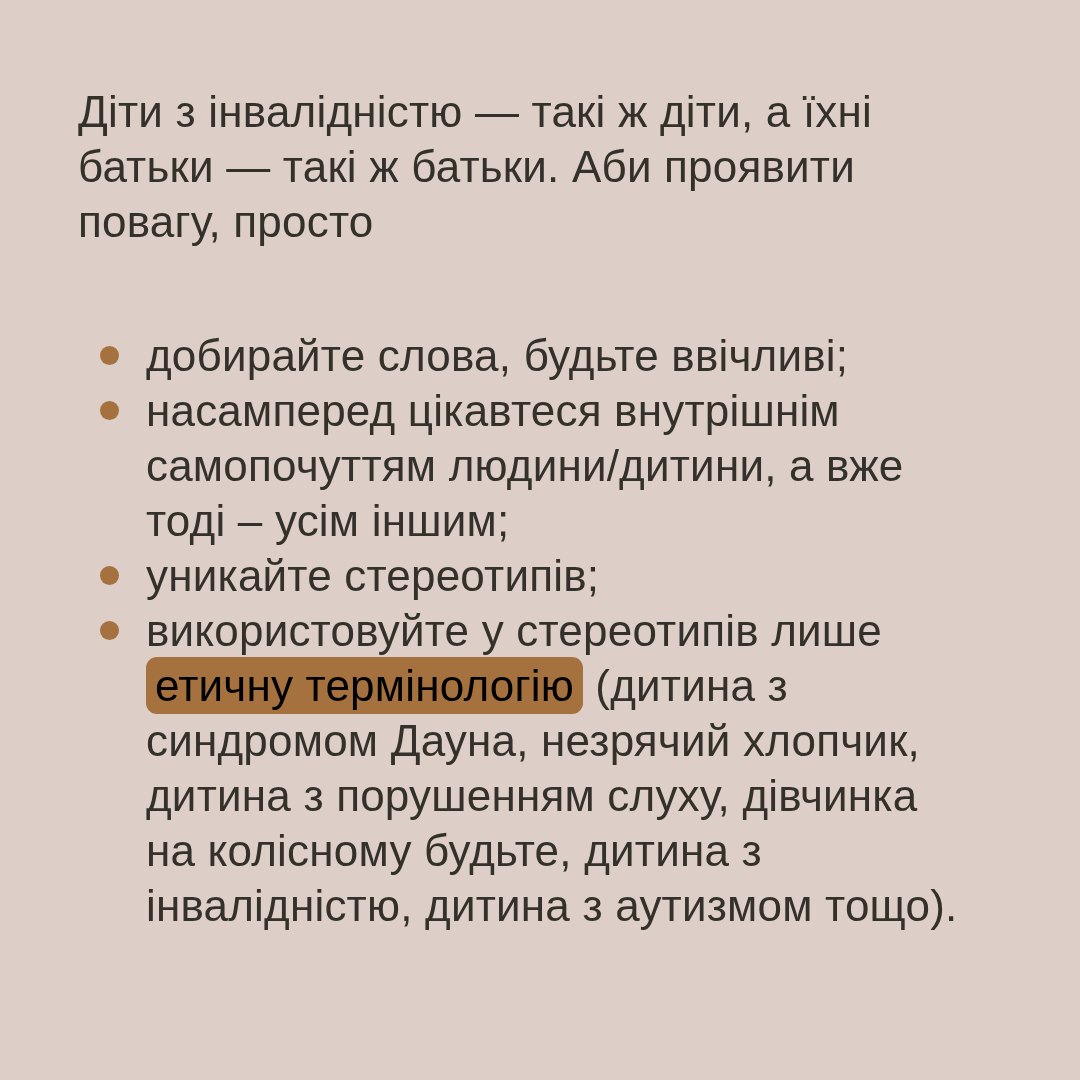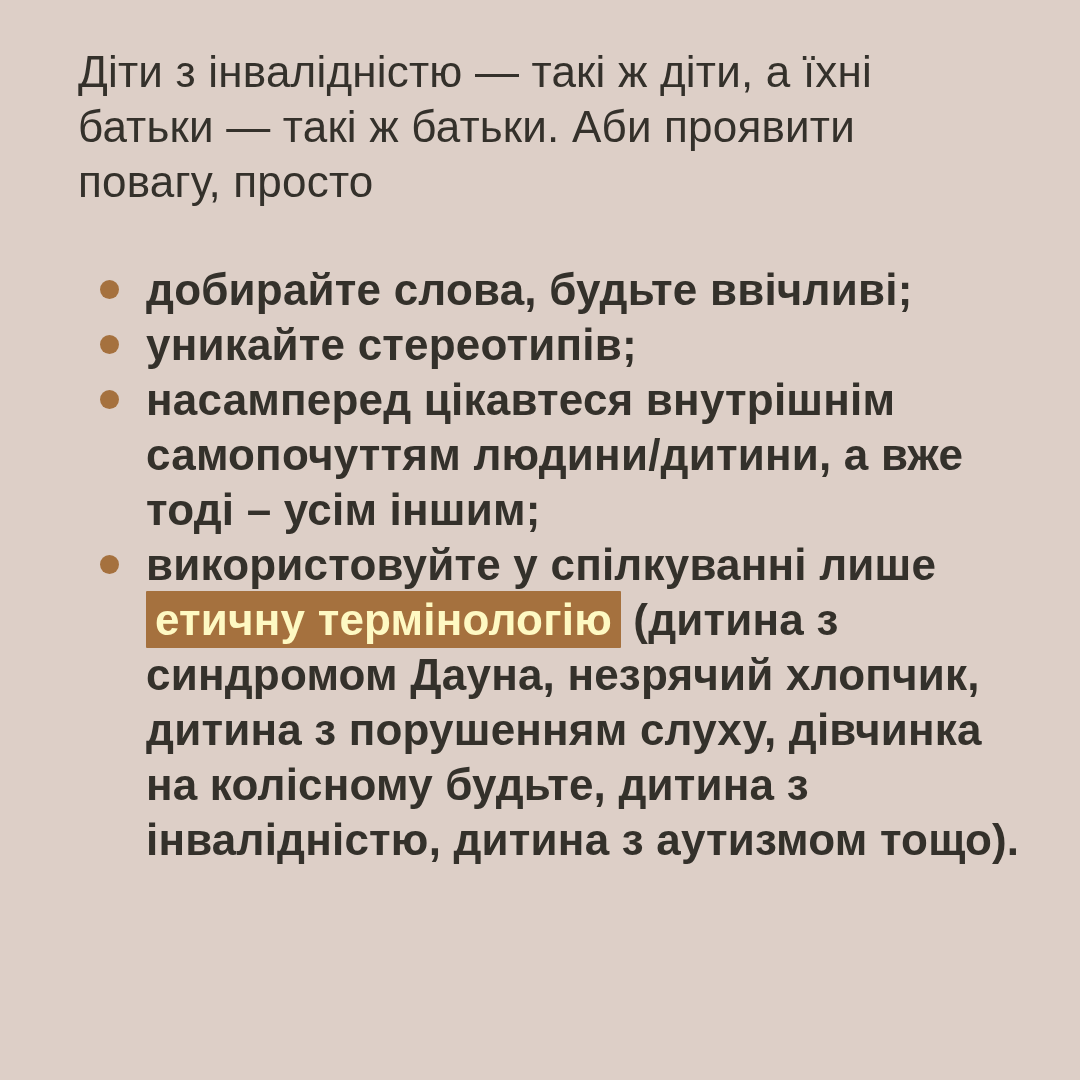--- a/index.html
+++ b/index.html
@@ -10,34 +10,33 @@
     width: 1080px;
     height: 1080px;
     overflow: hidden;
     font-family: "Liberation Sans", "DejaVu Sans", sans-serif;
   }
   .card {
     width: 1080px;
     height: 1080px;
     box-sizing: border-box;
     background: #ddcfc7;
-    padding: 44px 40px 0 78px;
+    padding: 84px 40px 0 78px;
     color: #34312b;
   }
   .heading {
     font-size: 44px;
     line-height: 55px;
     font-weight: 400;
     white-space: pre-line;
     letter-spacing: 0.2px;
   }
   .list {
-    margin-top: 53px;
+    margin-top: 79px;
     margin-left: 22px;
-    font-weight: bold;
   }
   .item {
     display: flex;
     align-items: flex-start;
   }
   .dot {
     flex: 0 0 auto;
     width: 19px;
     height: 19px;
     border-radius: 50%;
@@ -46,24 +45,24 @@
     margin-right: 27px;
   }
   .item-text {
     font-size: 44px;
     line-height: 55px;
     white-space: pre-line;
     letter-spacing: 0.2px;
   }
   .hl {
     background: #a5713e;
-    color: #fef9c3;
+    color: #000000;
     padding: 4px 9px;
     margin: -4px 0;
-    border-radius: 1px;
+    border-radius: 11px;
     box-decoration-break: clone;
     -webkit-box-decoration-break: clone;
   }
 </style>
 </head>
 <body>
 
 <div class="card">
   <div class="heading">Діти з інвалідністю — такі ж діти, а їхні
 батьки — такі ж батьки. Аби проявити
@@ -72,33 +71,33 @@
   <div class="list">
 
     <div class="item">
       <span class="dot"></span>
       <div class="item-text">добирайте слова, будьте ввічливі;</div>
     </div>
 
 
     <div class="item">
       <span class="dot"></span>
-      <div class="item-text">уникайте стереотипів;</div>
-    </div>
-
-    <div class="item">
-      <span class="dot"></span>
       <div class="item-text">насамперед цікавтеся внутрішнім
 самопочуттям людини/дитини, а вже
 тоді – усім іншим;</div>
     </div>
 
     <div class="item">
       <span class="dot"></span>
-      <div class="item-text"><span>використовуйте у спілкуванні лише
+      <div class="item-text">уникайте стереотипів;</div>
+    </div>
+
+    <div class="item">
+      <span class="dot"></span>
+      <div class="item-text"><span>використовуйте у стереотипів лише
 </span><span class="hl">етичну термінологію</span><span> (дитина з
 синдромом Дауна, незрячий хлопчик,
 дитина з порушенням слуху, дівчинка
 на колісному будьте, дитина з
 інвалідністю, дитина з аутизмом тощо).</span></div>
     </div>
 
   </div>
 </div>
 

